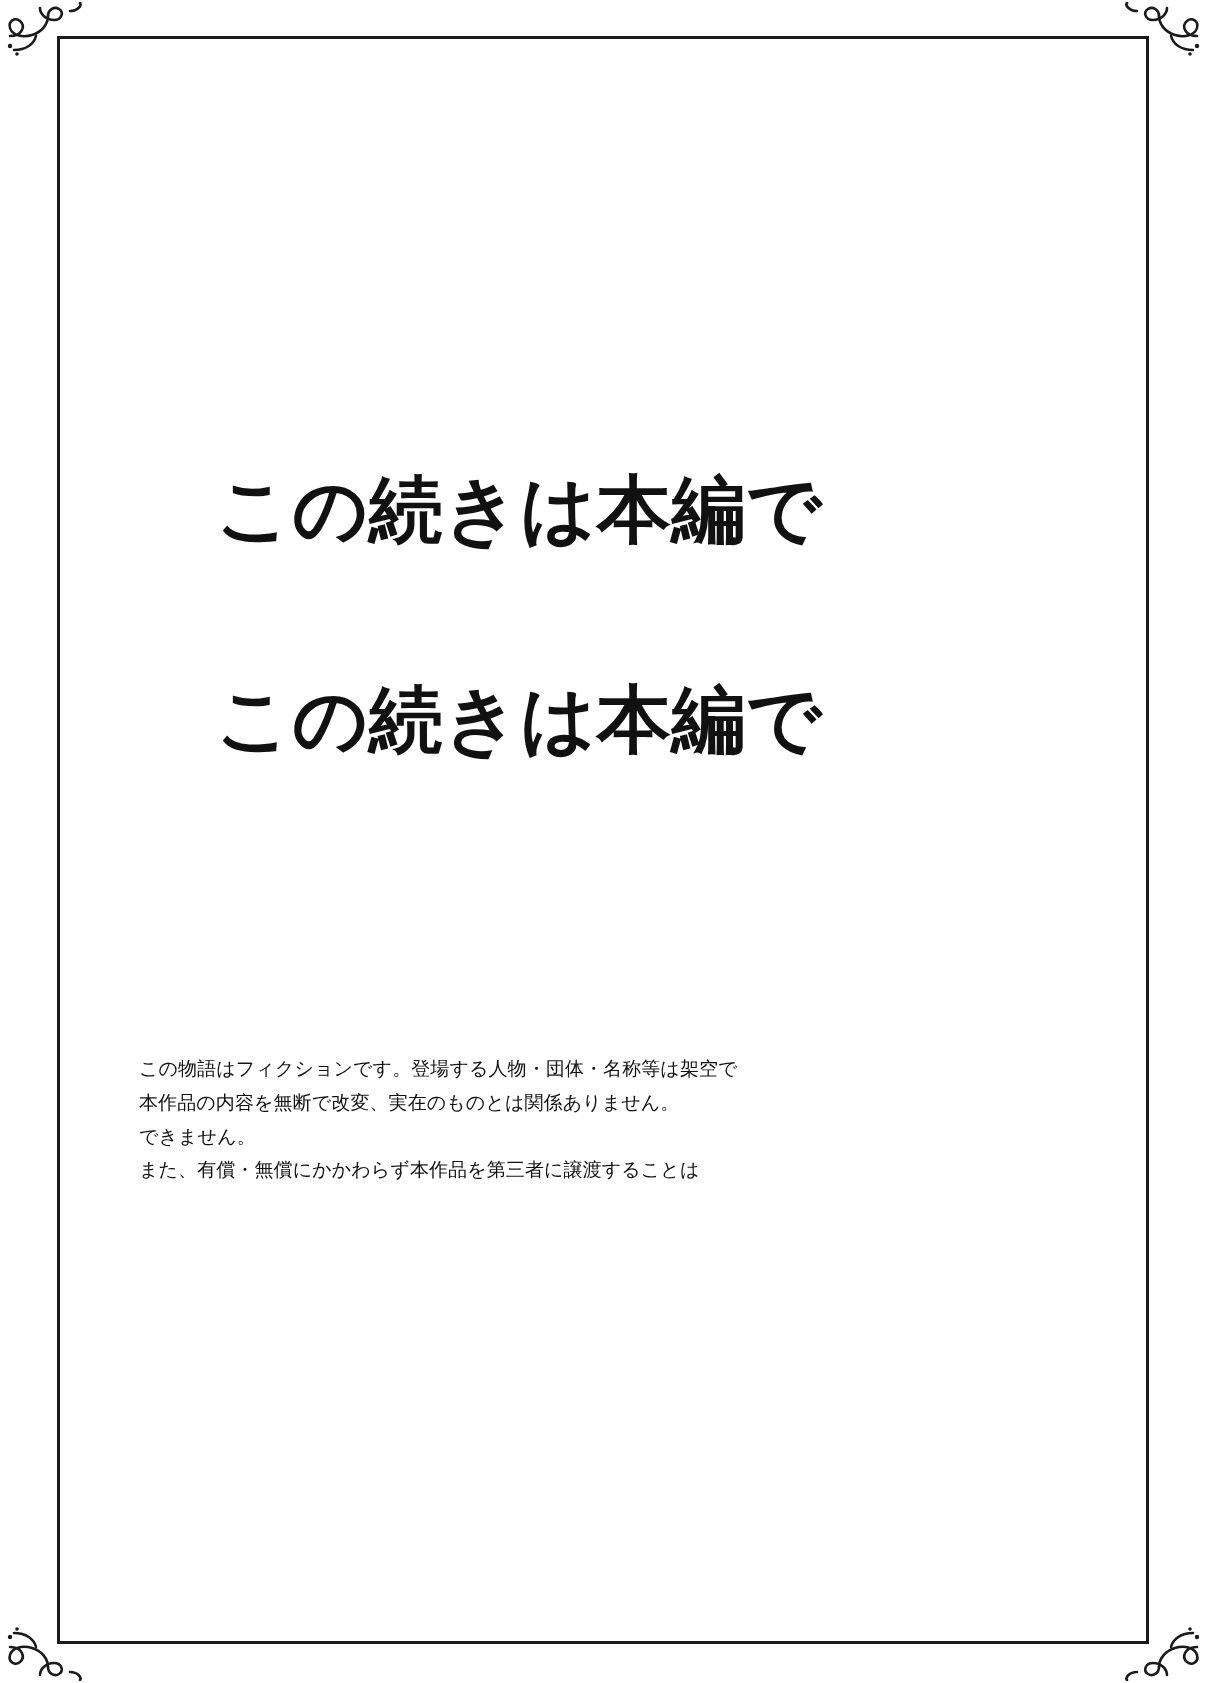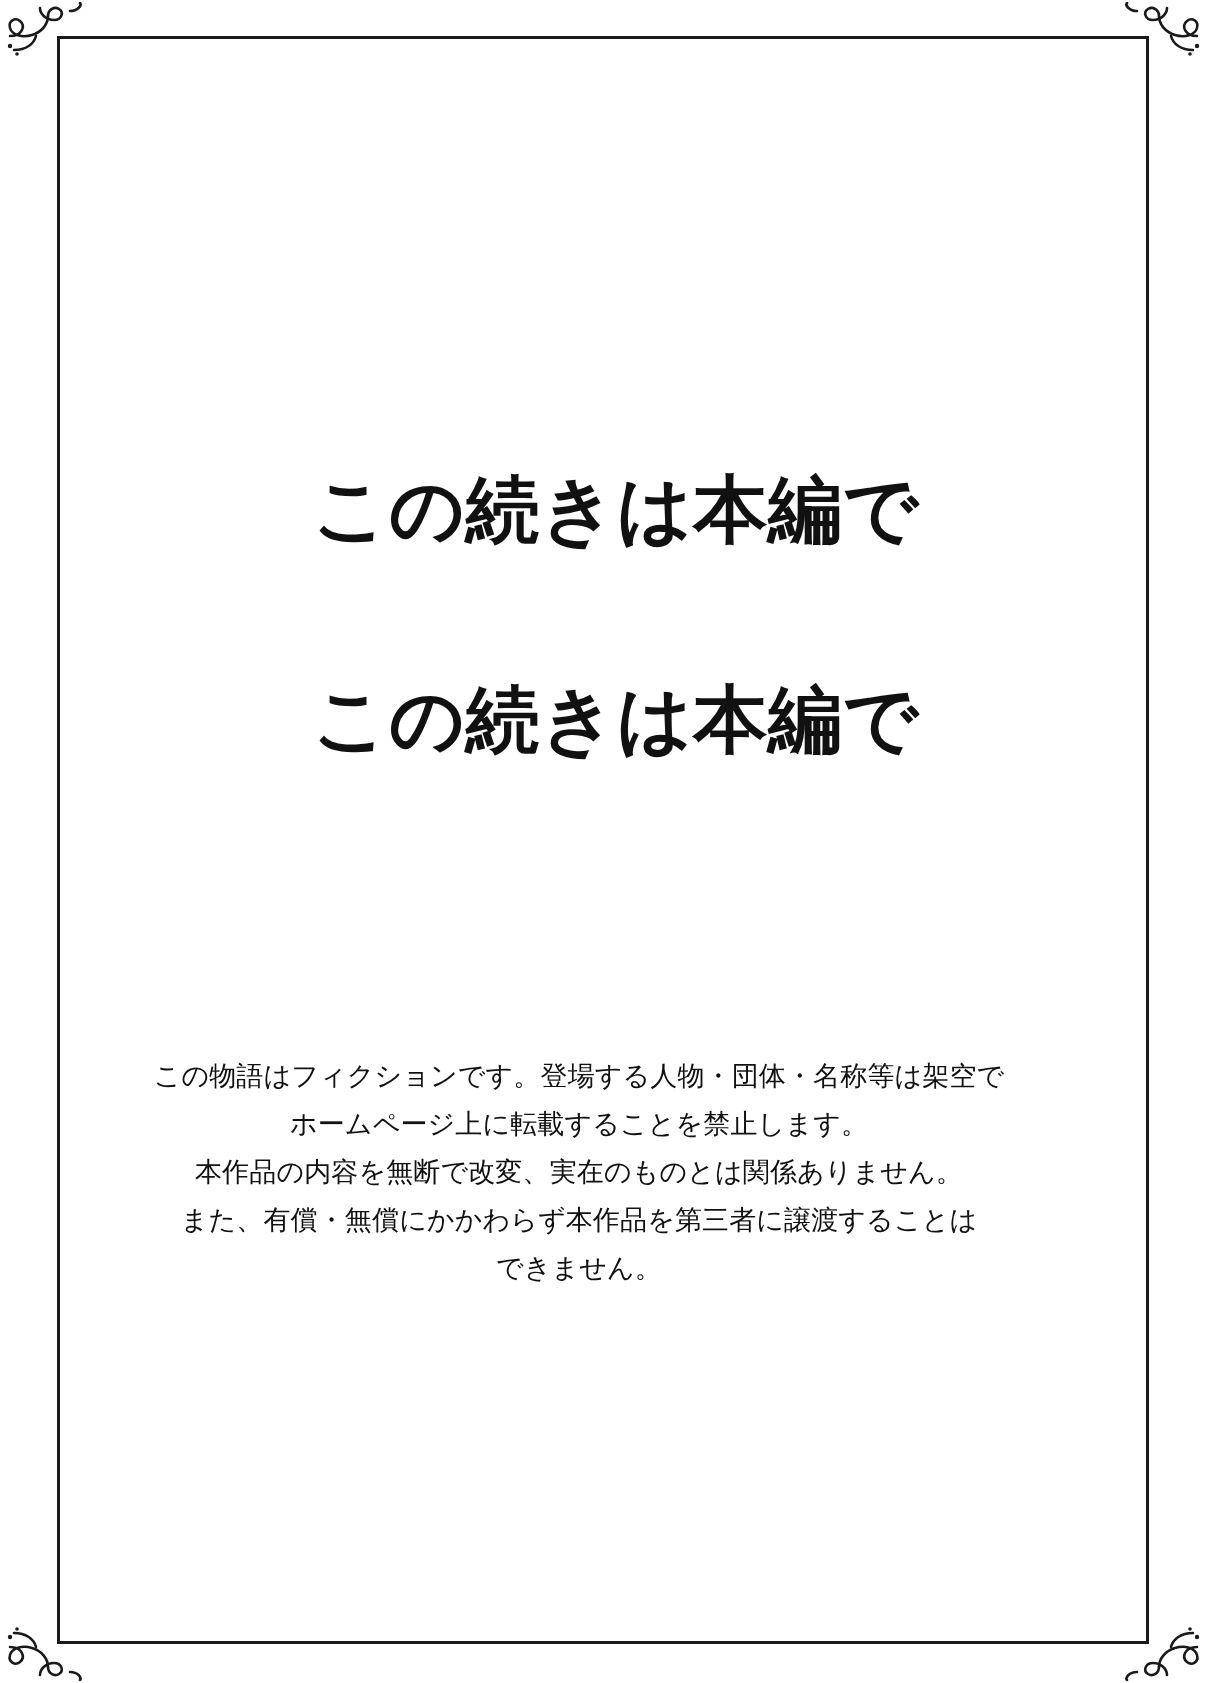--- a/index.html
+++ b/index.html
@@ -7,21 +7,20 @@
     padding: 0;
     background: #ffffff;
   }
   .page {
     position: relative;
     width: 1207px;
     height: 1683px;
     background: #ffffff;
     overflow: hidden;
     font-family: "Liberation Sans", sans-serif;
-    text-align: center;
   }
   
   .frame {
     position: absolute;
     left: 57px;
     top: 36px;
     width: 1092px;
     height: 1608px;
     border: 3px solid #1a1a1a;
     box-sizing: border-box;
@@ -58,21 +57,21 @@
   }
 
   
   .disclaimer {
     position: absolute;
     left: 139px;
     top: 1052px;
     width: 880px;
     color: #111111;
     font-family: "DejaVu Sans", sans-serif;
-    font-size: 27px;
+    font-size: 19px;
     line-height: 1.78;
     letter-spacing: 0.005em;
   }
   .disclaimer p {
     margin: 0;
   }
 </style>
 </head>
 <body>
 
@@ -124,19 +123,18 @@
     </svg>
   </div>
 
   <div class="headline">
     <span class="line">この続きは本編で</span>
     <span class="line">この続きは本編で</span>
   </div>
 
   <div class="disclaimer">
     <p>この物語はフィクションです。登場する人物・団体・名称等は架空で</p>
-    <p>ホームページ上に転載することを禁止します。</p>
     <p>本作品の内容を無断で改変、実在のものとは関係ありません。</p>
+    <p>できません。</p>
     <p>また、有償・無償にかかわらず本作品を第三者に譲渡することは</p>
-    <p>できません。</p>
   </div>
 
 </div>
 
 </body></html>

